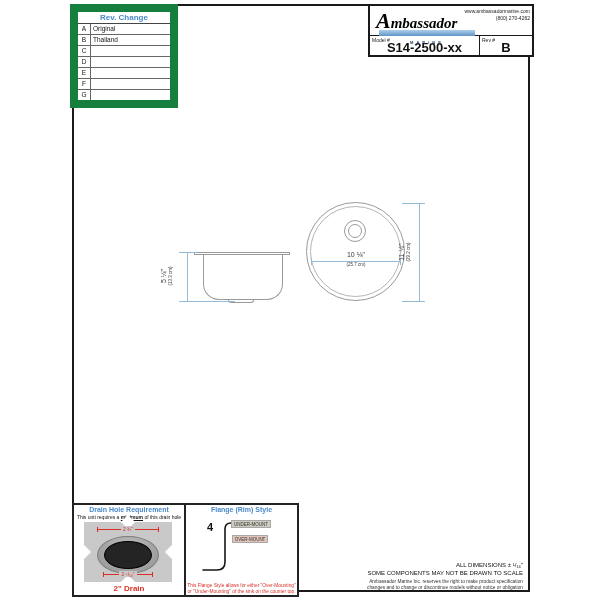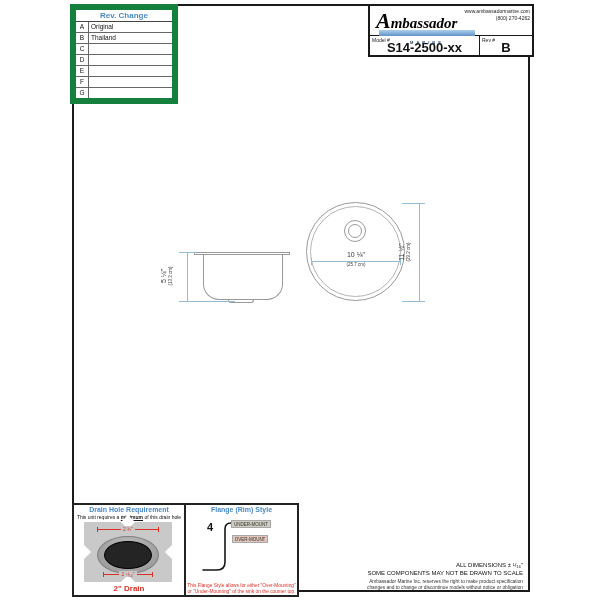--- a/index.html
+++ b/index.html
@@ -4,21 +4,21 @@
 <style>
   html,body{margin:0;padding:0;background:#fff;}
   body{font-family:"Liberation Sans",sans-serif;color:#111;}
   #sheet{position:relative;width:600px;height:600px;background:#fff;overflow:hidden;}
   .abs{position:absolute;box-sizing:border-box;}
 
   
   #frame{left:72px;top:4px;width:458px;height:588px;border:2px solid #1a1a1a;}
 
   
-  #rev-table{left:70px;top:4px;width:108px;border:6px solid #15803d;background:#fff;}
+  #rev-table{left:70px;top:4px;width:108px;border:8px solid #15803d;background:#fff;}
   #rev-table .hdr{height:11px;line-height:11px;text-align:center;font-size:8px;font-weight:bold;color:#4a89c8;border-bottom:1px solid #444;}
   #rev-table .row{display:flex;height:10px;border-bottom:1px solid #666;}
   #rev-table .row:last-child{border-bottom:none;}
   #rev-table .letter{width:12px;border-right:1px solid #666;font-size:6.5px;line-height:10px;text-align:center;}
   #rev-table .chg{flex:1;font-size:6.5px;line-height:10px;padding-left:2px;}
 
   
   #title-block{left:368px;top:4px;width:166px;height:53px;border:2px solid #1a1a1a;background:#fff;}
   #contact{position:absolute;right:2px;top:2px;text-align:right;font-size:5px;line-height:1.35;color:#222;}
   #logo-wrap{position:absolute;left:6px;top:5px;width:110px;height:26px;}

